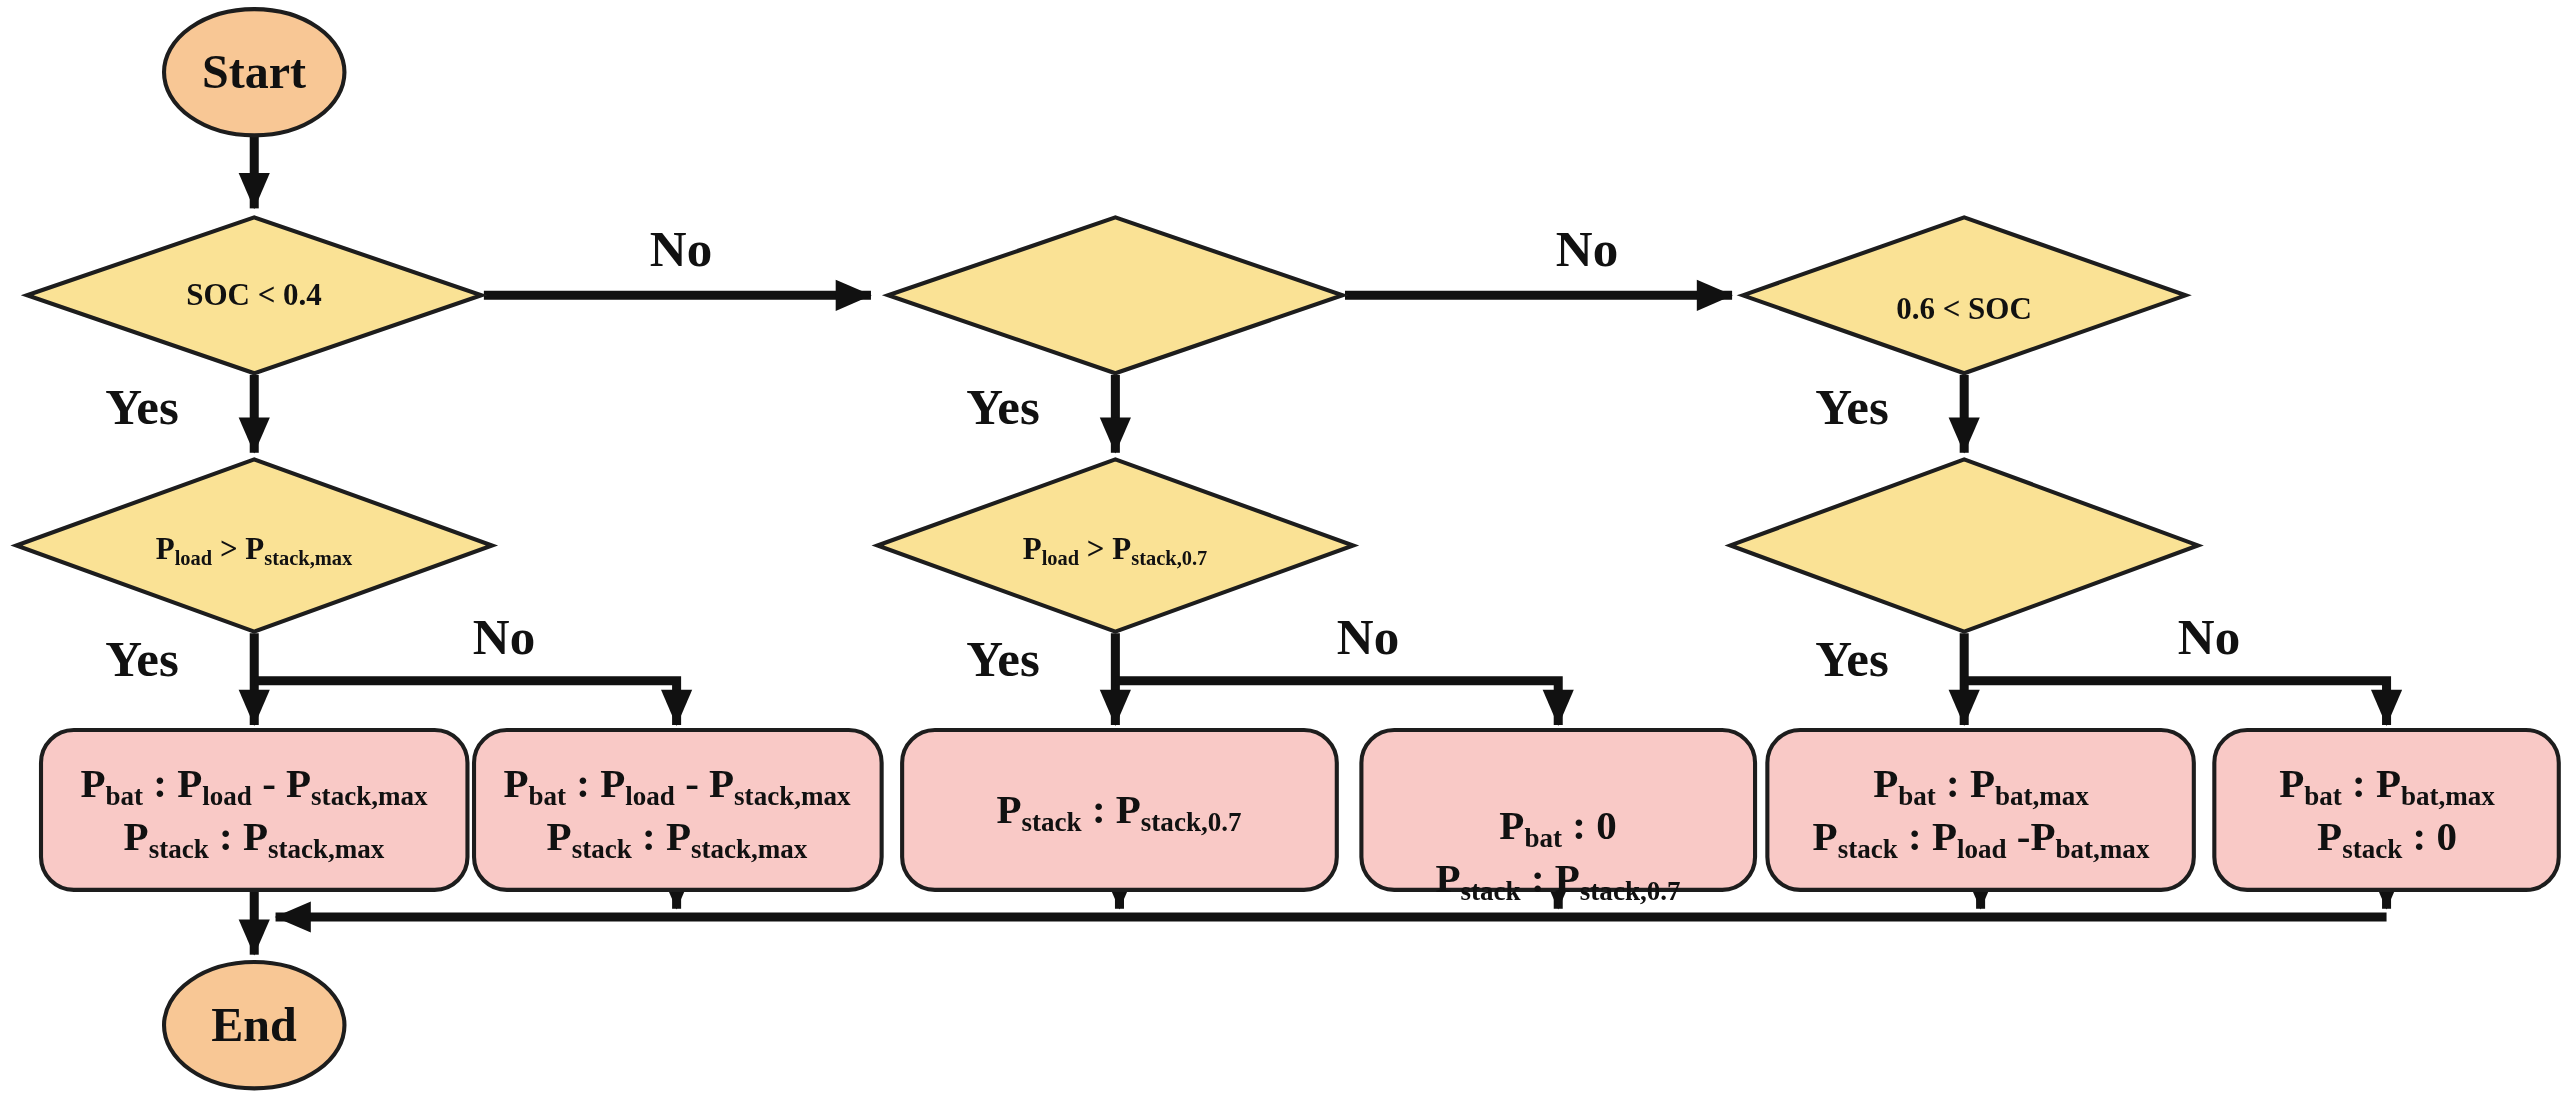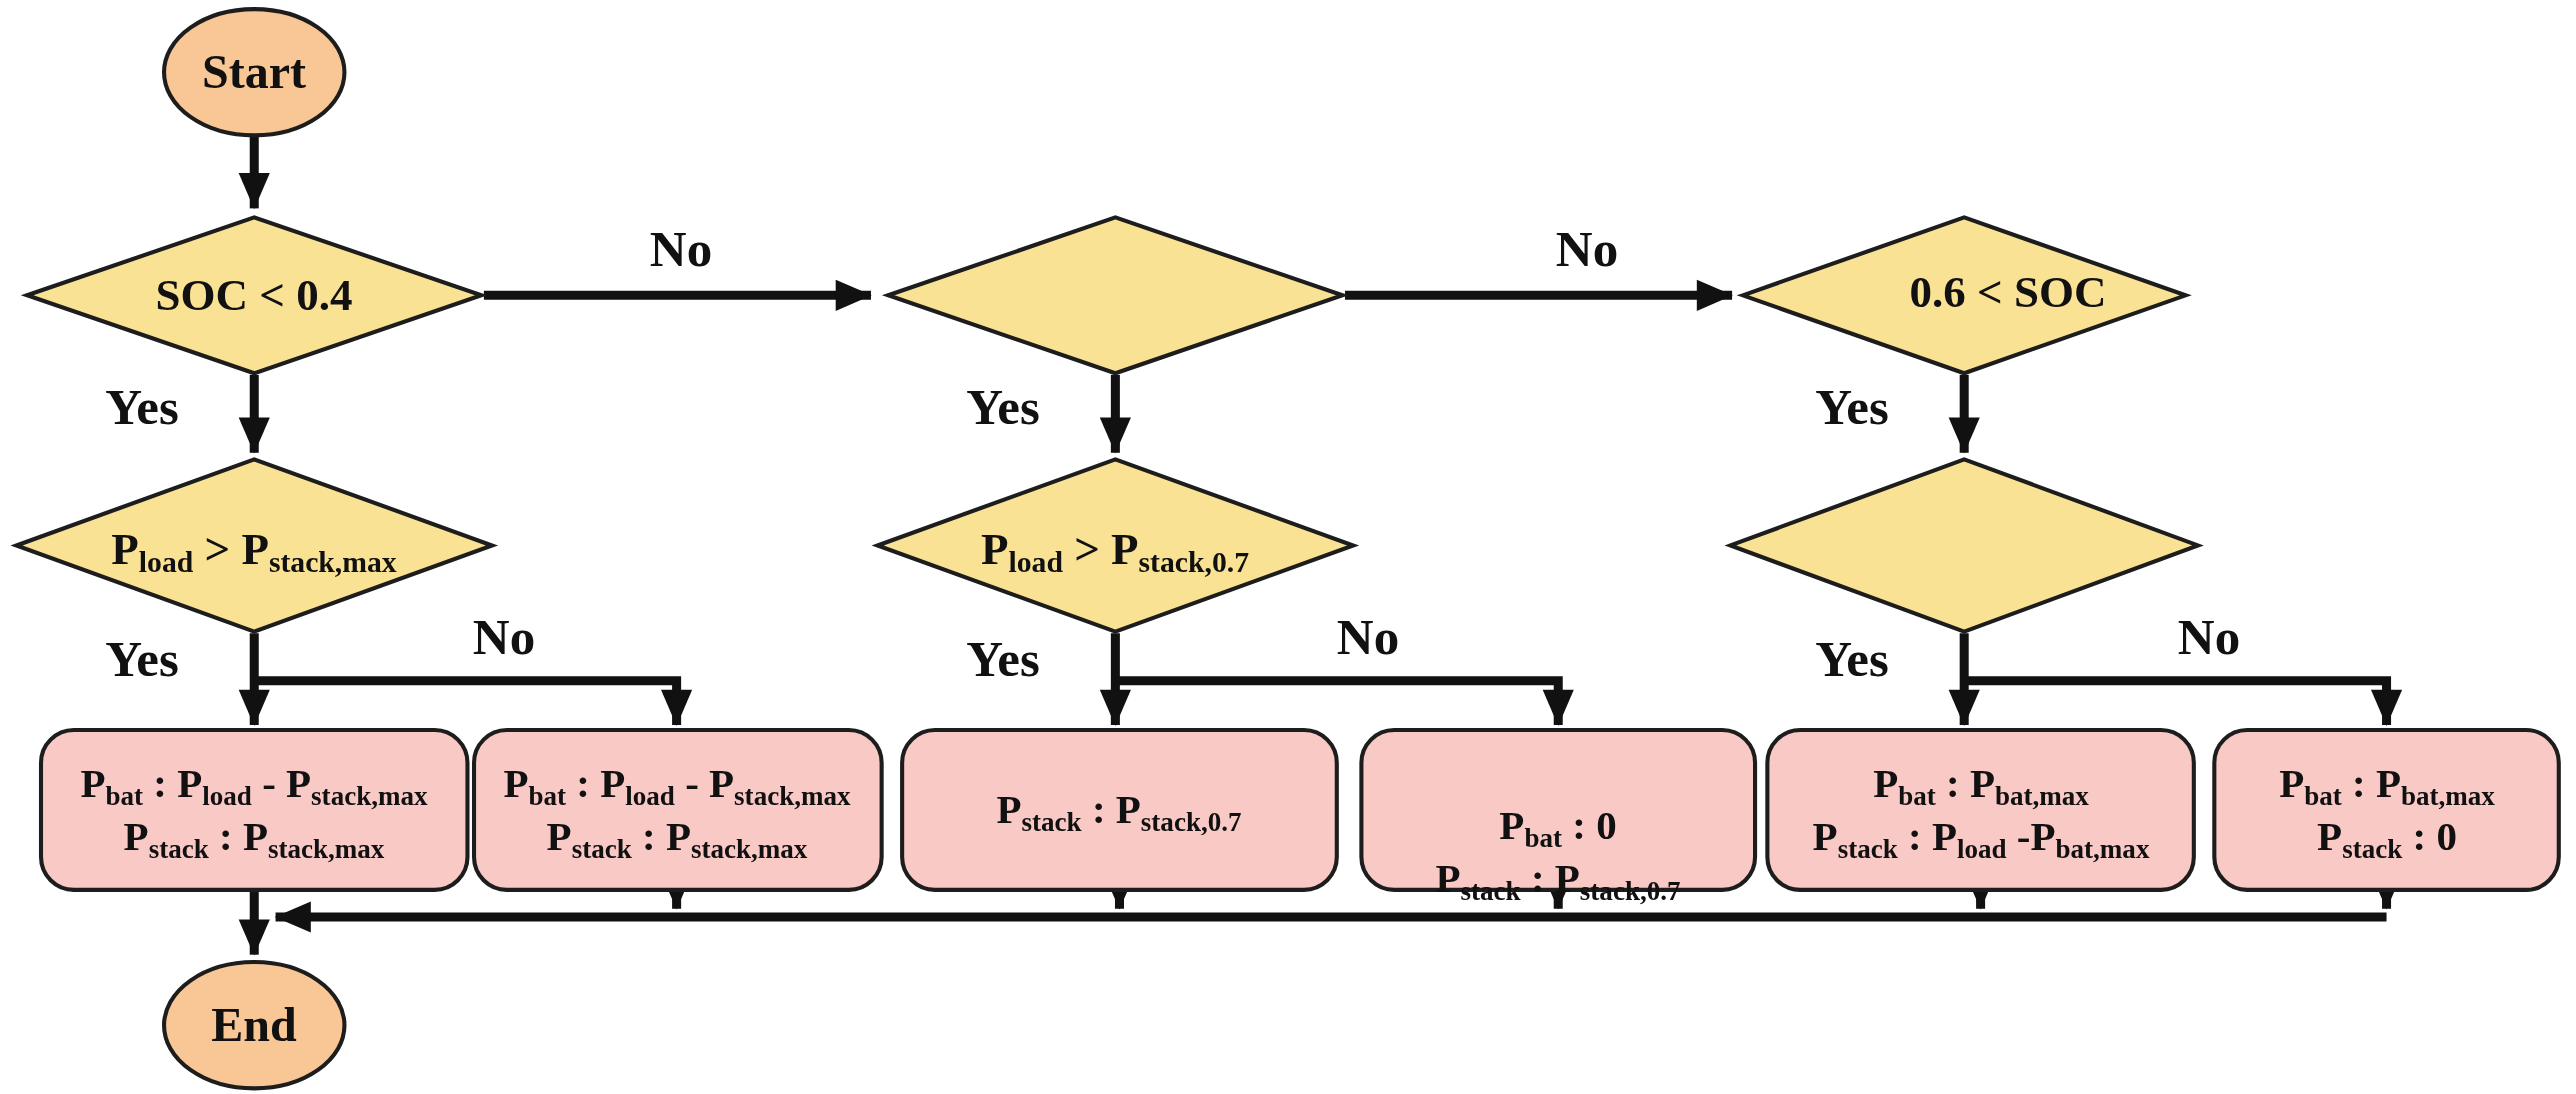--- a/index.html
+++ b/index.html
@@ -19,21 +19,21 @@
   .label {
     position: absolute;
     transform: translate(-50%, -50%);
     color: #111111;
     font-weight: bold;
     text-align: center;
     white-space: nowrap;
     line-height: 1.2;
   }
   .terminal-label { font-size: 48px; }
-  .decision-label { font-size: 45px; }
+  .decision-label { font-size: 31px; }
   .branch-label   { font-size: 51px; }
   .process-label  { font-size: 41px; line-height: 1.3; }
   .label sub {
     font-size: 66%;
     vertical-align: baseline;
     position: relative;
     top: 0.28em;
     line-height: 0;
   }
 </style>
@@ -88,21 +88,21 @@
     <rect class="shape" x="1100" y="890" width="530" height="195" rx="40" fill="#F9C9C6"></rect>
     <rect class="shape" x="1660" y="890" width="480" height="195" rx="40" fill="#F9C9C6"></rect>
     <rect class="shape" x="2155" y="890" width="520" height="195" rx="40" fill="#F9C9C6"></rect>
     <rect class="shape" x="2700" y="890" width="420" height="195" rx="40" fill="#F9C9C6"></rect>
   </svg>
 
   <div class="label terminal-label" style="left:254px; top:72px;">Start</div>
   <div class="label terminal-label" style="left:254px; top:1025px;">End</div>
 
   <div class="label decision-label" style="left:254px;  top:295px;">SOC &lt; 0.4</div>
-  <div class="label decision-label" style="left:1964px; top:292px;margin-left:44px;">0.6 &lt; SOC</div>
+  <div class="label decision-label" style="left:1964px; top:309px;">0.6 &lt; SOC</div>
 
   <div class="label decision-label" style="left:254px;  top:549px;">P<sub>load</sub> &gt; P<sub>stack,max</sub></div>
   <div class="label decision-label" style="left:1115px; top:549px;">P<sub>load</sub> &gt; P<sub>stack,0.7</sub></div>
 
   <div class="label branch-label" style="left:142px;  top:408px;">Yes</div>
   <div class="label branch-label" style="left:1003px; top:408px;">Yes</div>
   <div class="label branch-label" style="left:1852px; top:408px;">Yes</div>
   <div class="label branch-label" style="left:681px;  top:250px;">No</div>
   <div class="label branch-label" style="left:1587px; top:250px;">No</div>
 

